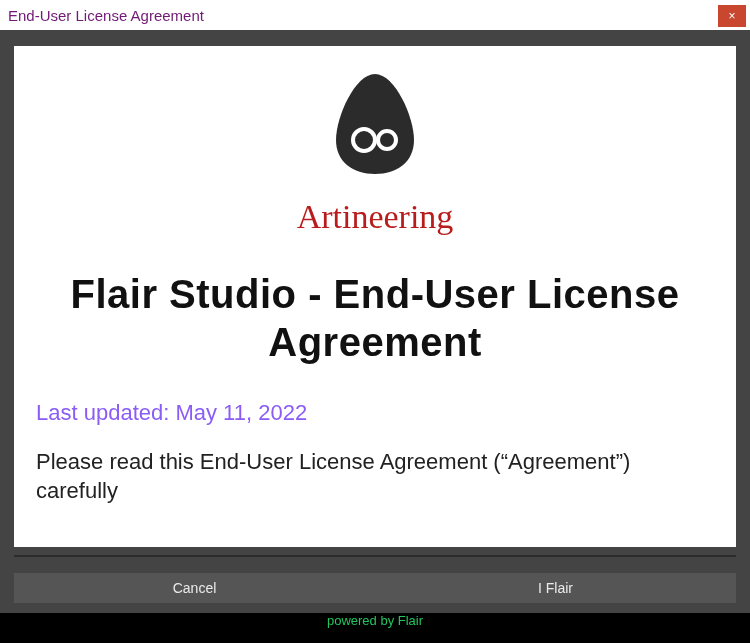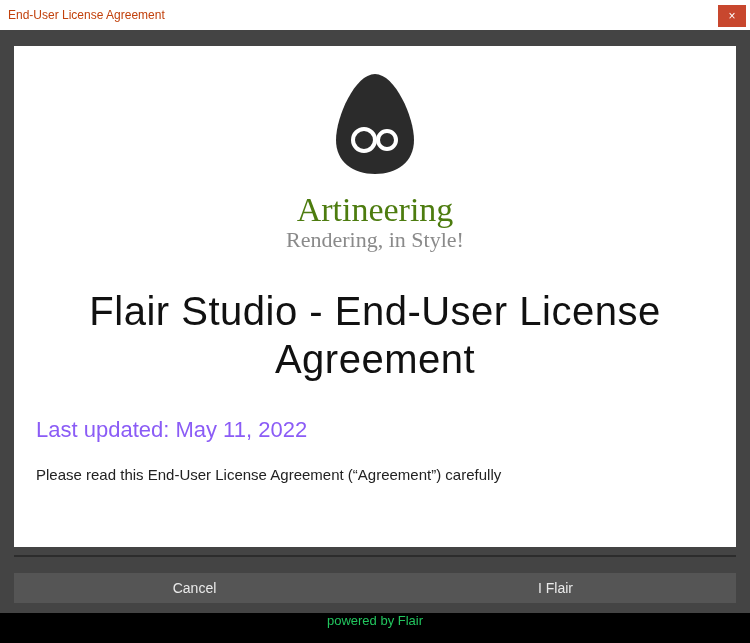--- a/index.html
+++ b/index.html
@@ -7,22 +7,22 @@
   .window { width: 750px; height: 643px; display: flex; flex-direction: column; background: #444444; }
   .titlebar {
     height: 30px;
     background: #ffffff;
     display: flex;
     align-items: center;
     justify-content: space-between;
     padding-left: 8px;
   }
   .titlebar-title {
-    font-size: 12px;
-    color: #c2410c;
+    font-size: 15px;
+    color: #701a75;
   }
   .close-btn {
     width: 28px;
     height: 22px;
     background: #c8472e;
     color: #fff;
     display: flex;
     align-items: center;
     justify-content: center;
     font-size: 12px;
@@ -52,47 +52,47 @@
     padding: 20px 22px 12px 22px;
   }
   .doc-scroll::-webkit-scrollbar { width: 16px; }
   .doc-scroll::-webkit-scrollbar-track { background: #f1f1f1; }
   .doc-scroll::-webkit-scrollbar-thumb { background: #c1c1c1; }
   .logo-block { text-align: center; margin-top: 6px; }
   .egg-logo { display: inline-block; }
   .brand-name {
     font-family: "Segoe Script", "Comic Sans MS", cursive;
     font-size: 34px;
-    color: #4d7c0f;
-    margin-top: 11px;
+    color: #b91c1c;
+    margin-top: 18px;
     font-weight: 500;
   }
   .brand-tag {
     font-family: "Segoe Script", "Comic Sans MS", cursive;
     font-size: 22px;
     color: #8a8a8a;
     margin-top: -2px;
   }
   .doc-title {
     font-size: 40px;
-    font-weight: 400;
+    font-weight: 700;
     text-align: center;
     color: #111;
     margin-top: 34px;
     line-height: 1.2;
     letter-spacing: 0.5px;
     font-family: "Segoe UI", Arial, sans-serif;
   }
   .doc-updated {
     font-size: 22px;
     color: #8b5cf6;
     margin-top: 34px;
   }
   .doc-body {
-    font-size: 15px;
+    font-size: 22px;
     color: #222;
     margin-top: 22px;
     line-height: 1.3;
   }
   .sep {
     height: 2px;
     background: #2c2c2c;
     margin: 8px 0 0 0;
   }
   .button-row {
@@ -141,21 +141,20 @@
 
         <div class="logo-block">
           <span class="egg-logo">
             <svg width="86" height="104" viewBox="0 0 86 104">
               <path d="M43 2 C63 2 82 45 82 68 C82 90 65 102 43 102 C21 102 4 90 4 68 C4 45 23 2 43 2 Z" fill="#2b2b2b"></path>
               <circle cx="32" cy="68" r="11" fill="none" stroke="#ffffff" stroke-width="4"></circle>
               <circle cx="55" cy="68" r="9" fill="none" stroke="#ffffff" stroke-width="4"></circle>
             </svg>
           </span>
           <div class="brand-name">Artineering</div>
-          <div class="brand-tag">Rendering, in Style!</div>
         </div>
 
         <h1 class="doc-title">Flair Studio - End-User License Agreement</h1>
 
         <p class="doc-updated">Last updated: May 11, 2022</p>
 
         <p class="doc-body">Please read this End-User License Agreement (“Agreement”) carefully</p>
 
         <div class="spacer-bulk"></div>
       </div>

